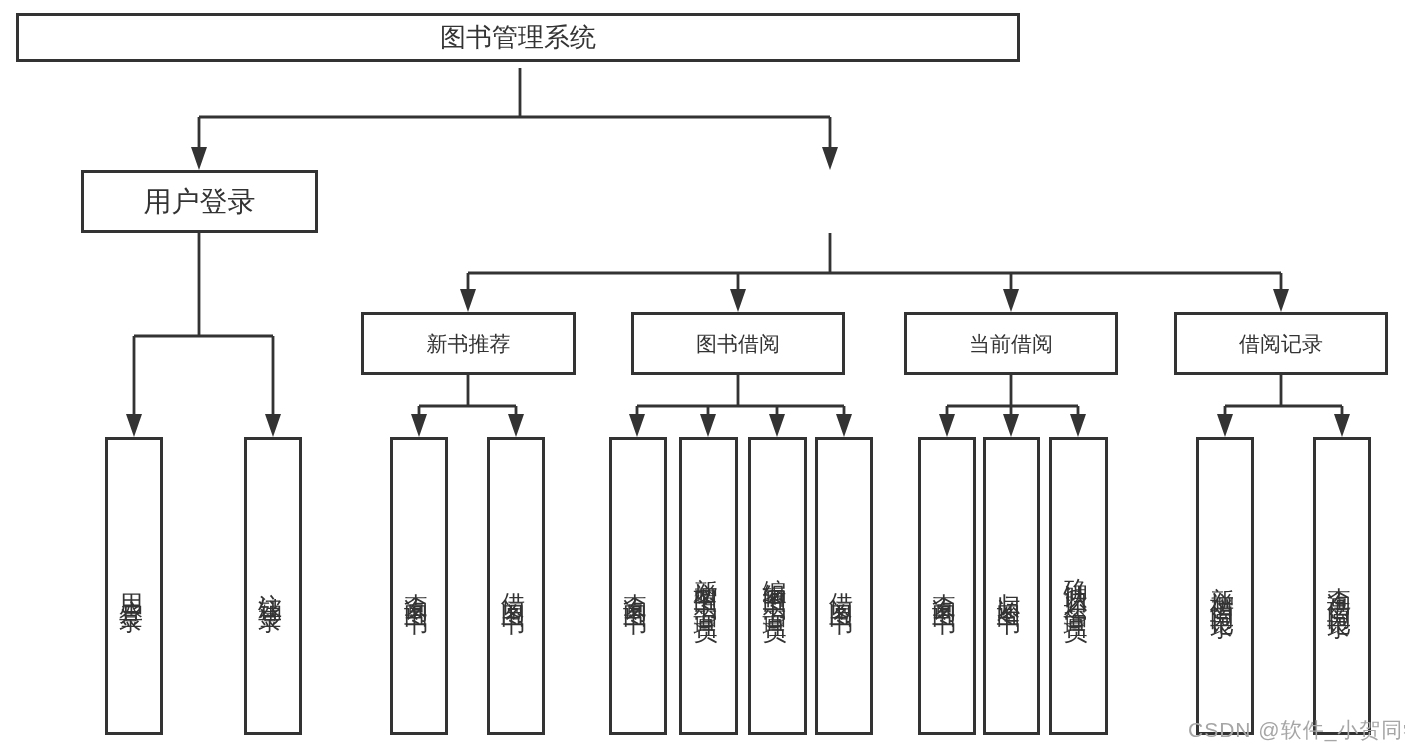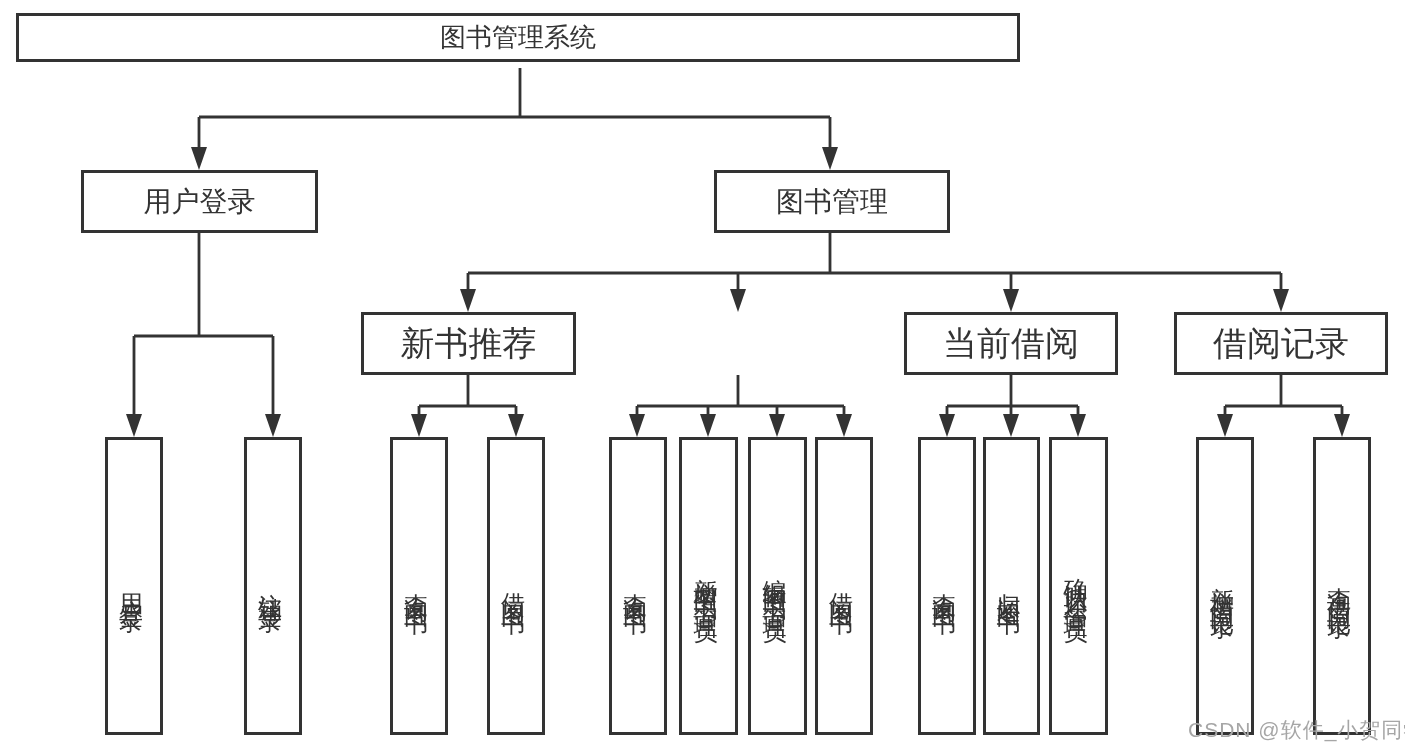--- a/index.html
+++ b/index.html
@@ -22,21 +22,21 @@
   .node {
     position: absolute; z-index: 2;
     background: var(--background);
     border: 3px solid var(--line);
     box-sizing: border-box;
     display: flex; align-items: center; justify-content: center;
   }
   .lbl { color: var(--text); white-space: nowrap; }
   .node.h1 .lbl { font-size: 26px; }
   .node.h2 .lbl { font-size: 28px; }
-  .node.h3 .lbl { font-size: 34px; }
+  .node.h3 .lbl { font-size: 21px; }
   .node.v .lbl {
     writing-mode: vertical-rl;
     text-orientation: mixed;
     letter-spacing: 6px;
     font-size: 24px;
     white-space: nowrap;
     margin-block-end: -6px;
   }
   .watermark {
     position: absolute; z-index: 3;
@@ -93,26 +93,26 @@
     </g>
   </svg>
 
   <div class="node h1" style="left:16px; top:13px; width:1004px; height:49px;">
     <span class="lbl">图书管理系统</span>
   </div>
 
   <div class="node h2" style="left:81px; top:170px; width:237px; height:63px;">
     <span class="lbl">用户登录</span>
   </div>
-  <div class="node h2" style="left:714px; top:170px; width:236px; height:63px;">
-    <span class="lbl">图书管理</span>
-  </div>
 
   <div class="node h3" style="left:361px; top:312px; width:215px; height:63px;">
     <span class="lbl">新书推荐</span>
+  </div>
+  <div class="node h3" style="left:631px; top:312px; width:214px; height:63px;">
+    <span class="lbl">图书借阅</span>
   </div>
   <div class="node h3" style="left:904px; top:312px; width:214px; height:63px;">
     <span class="lbl">当前借阅</span>
   </div>
   <div class="node h3" style="left:1174px; top:312px; width:214px; height:63px;">
     <span class="lbl">借阅记录</span>
   </div>
 
   <div class="node v" style="left:105px; top:437px; width:58px; height:298px;">
     <span class="lbl">用户登录</span>

